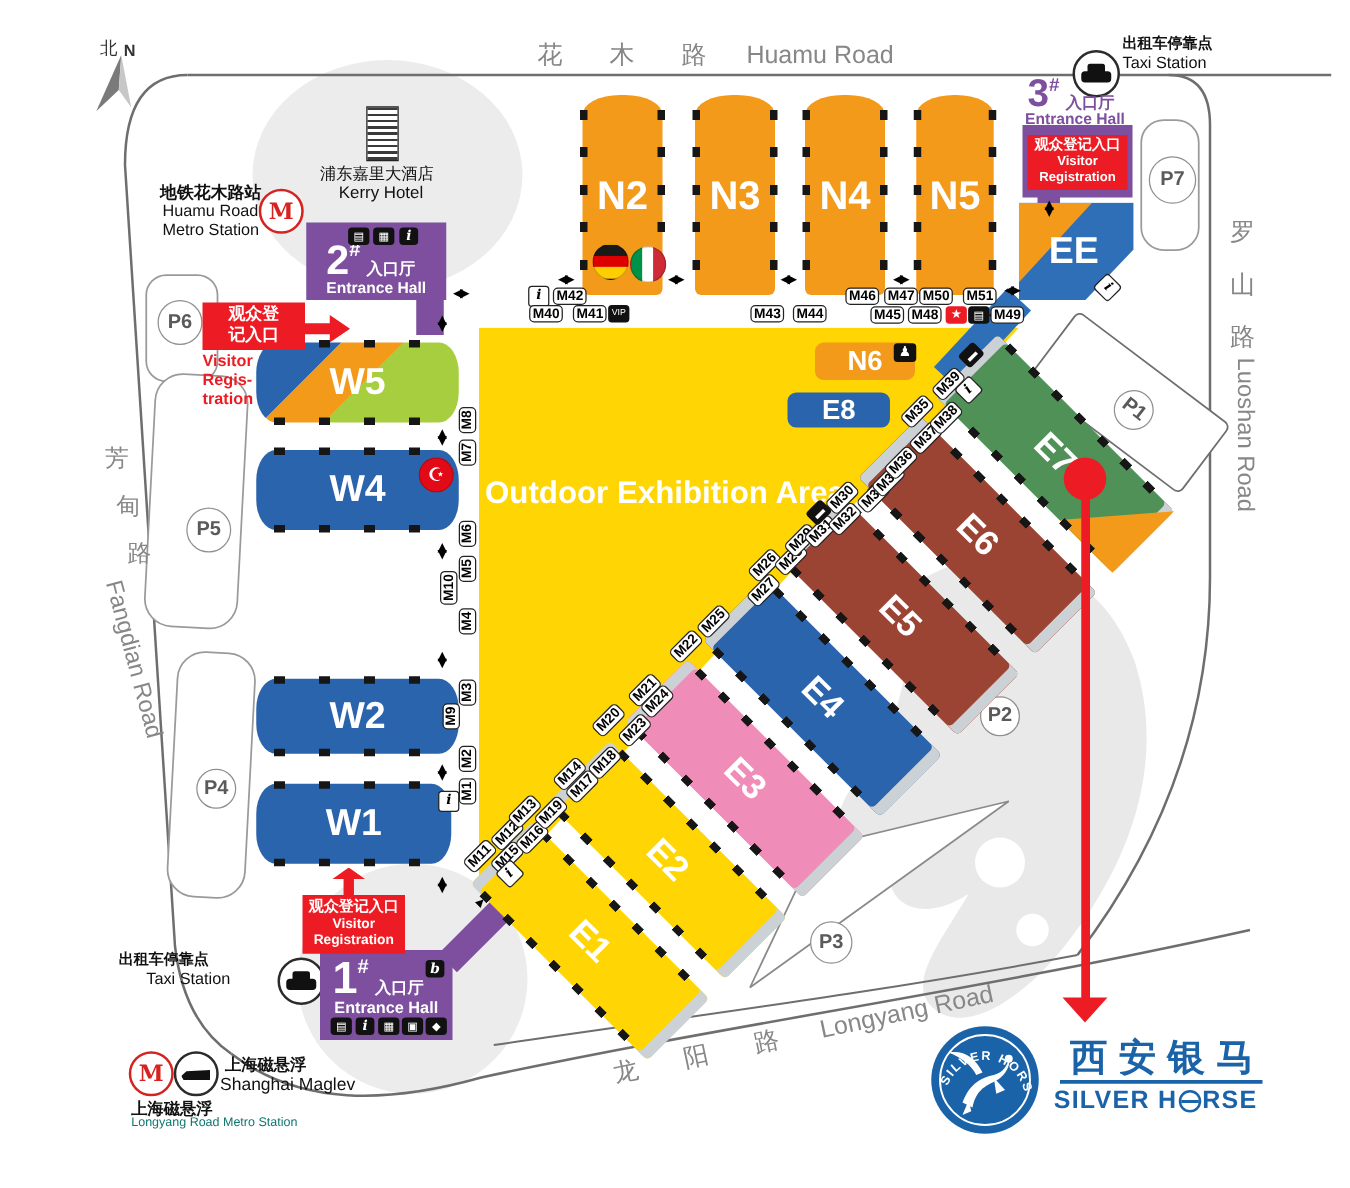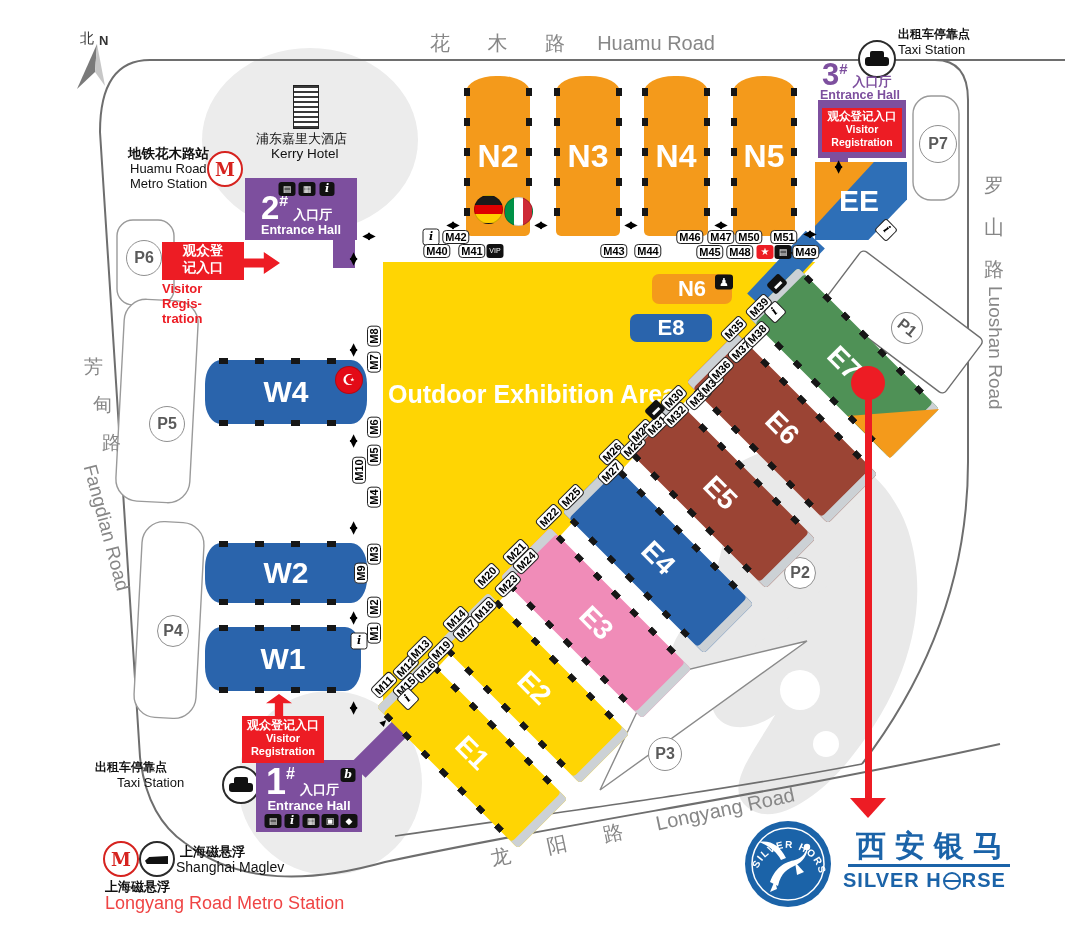--- a/index.html
+++ b/index.html
@@ -123,21 +123,21 @@
 
   <div class="t" style="left:95px;top:759px;font-size:12px;font-weight:bold;color:#111">出租车停靠点</div>
   <div class="t" style="left:117px;top:775px;font-size:13px;color:#111">Taxi Station</div>
   <div class="taxi" style="left:222px;top:766px"></div>
 
   <div class="metro" style="left:103px;top:841px">M</div>
   <div class="train" style="left:139px;top:841px"></div>
   <div class="t" style="left:180px;top:843px;font-size:13px;font-weight:bold;color:#111">上海磁悬浮</div>
   <div class="t" style="left:176px;top:859px;font-size:14px;color:#111">Shanghai Maglev</div>
   <div class="t" style="left:105px;top:878px;font-size:13px;font-weight:bold;color:#111">上海磁悬浮</div>
-  <div class="t" style="left:105px;top:893px;font-size:18px;color:#ef4444">Longyang Road Metro Station</div>
+  <div class="t" style="left:105px;top:893px;font-size:10px;color:#0f766e">Longyang Road Metro Station</div>
 
   <div class="abs" style="left:383px;top:262px;width:455px;height:460px;background:#FFD503;z-index:1;
        clip-path:polygon(0 0,95% 0,3.1% 97.6%,0 95.6%)"></div>
   <div class="t" style="left:388px;top:380px;font-size:25px;font-weight:bold;color:#fff;z-index:2">Outdoor Exhibition Area</div>
 
   <div class="abs" style="left:333px;top:230px;width:22px;height:38px;background:#7D4F9E;z-index:2"></div>
   <div class="abs" style="left:347px;top:733px;width:76px;height:21px;background:#7D4F9E;transform:rotate(-45deg);z-index:2"></div>
   <div class="abs" style="left:830px;top:156px;width:18px;height:14px;background:#7D4F9E;z-index:2"></div>
 
   <div class="hallN" style="left:466px;top:76px;width:64px;height:160px">
@@ -168,20 +168,24 @@
 
   <div class="abs" style="left:743px;top:258px;width:86px;height:26px;background:#2E6FB7;transform:rotate(-47deg);z-index:2"></div>
   <div class="abs" style="left:815px;top:162px;width:92px;height:78px;background:#2E6FB7;z-index:3;
        clip-path:polygon(0 0,100% 0,100% 48%,58% 100%,0 100%)">
     <i style="position:absolute;left:0;top:0;width:100%;height:100%;background:#F49A1B;clip-path:polygon(0 0,64% 0,0 82%)"></i>
     <b class="t" style="left:24px;top:22px;font-size:30px;color:#fff">EE</b>
   </div>
   <span class="iw" style="left:886px;top:230px;transform:translate(-50%,-50%) rotate(45deg)">i</span>
   <span class="t" style="left:790px;top:246px;font-size:11px;transform:rotate(45deg);z-index:6">▲</span>
 
+  <div class="hallW" style="left:205px;top:274px;width:162px;height:64px;
+       background:linear-gradient(135deg,#2A64AC 0 30%,#F49A1B 30% 52%,#A7CE3F 52%)">
+    <span>W5</span>
+  </div>
   <div class="hallW" style="left:205px;top:360px;width:162px;height:64px">
     <span>W4</span>
   </div>
   <div class="hallW" style="left:205px;top:543px;width:162px;height:60px">
     <span>W2</span>
   </div>
   <div class="hallW" style="left:205px;top:627px;width:156px;height:64px">
     <span>W1</span>
   </div>
 

